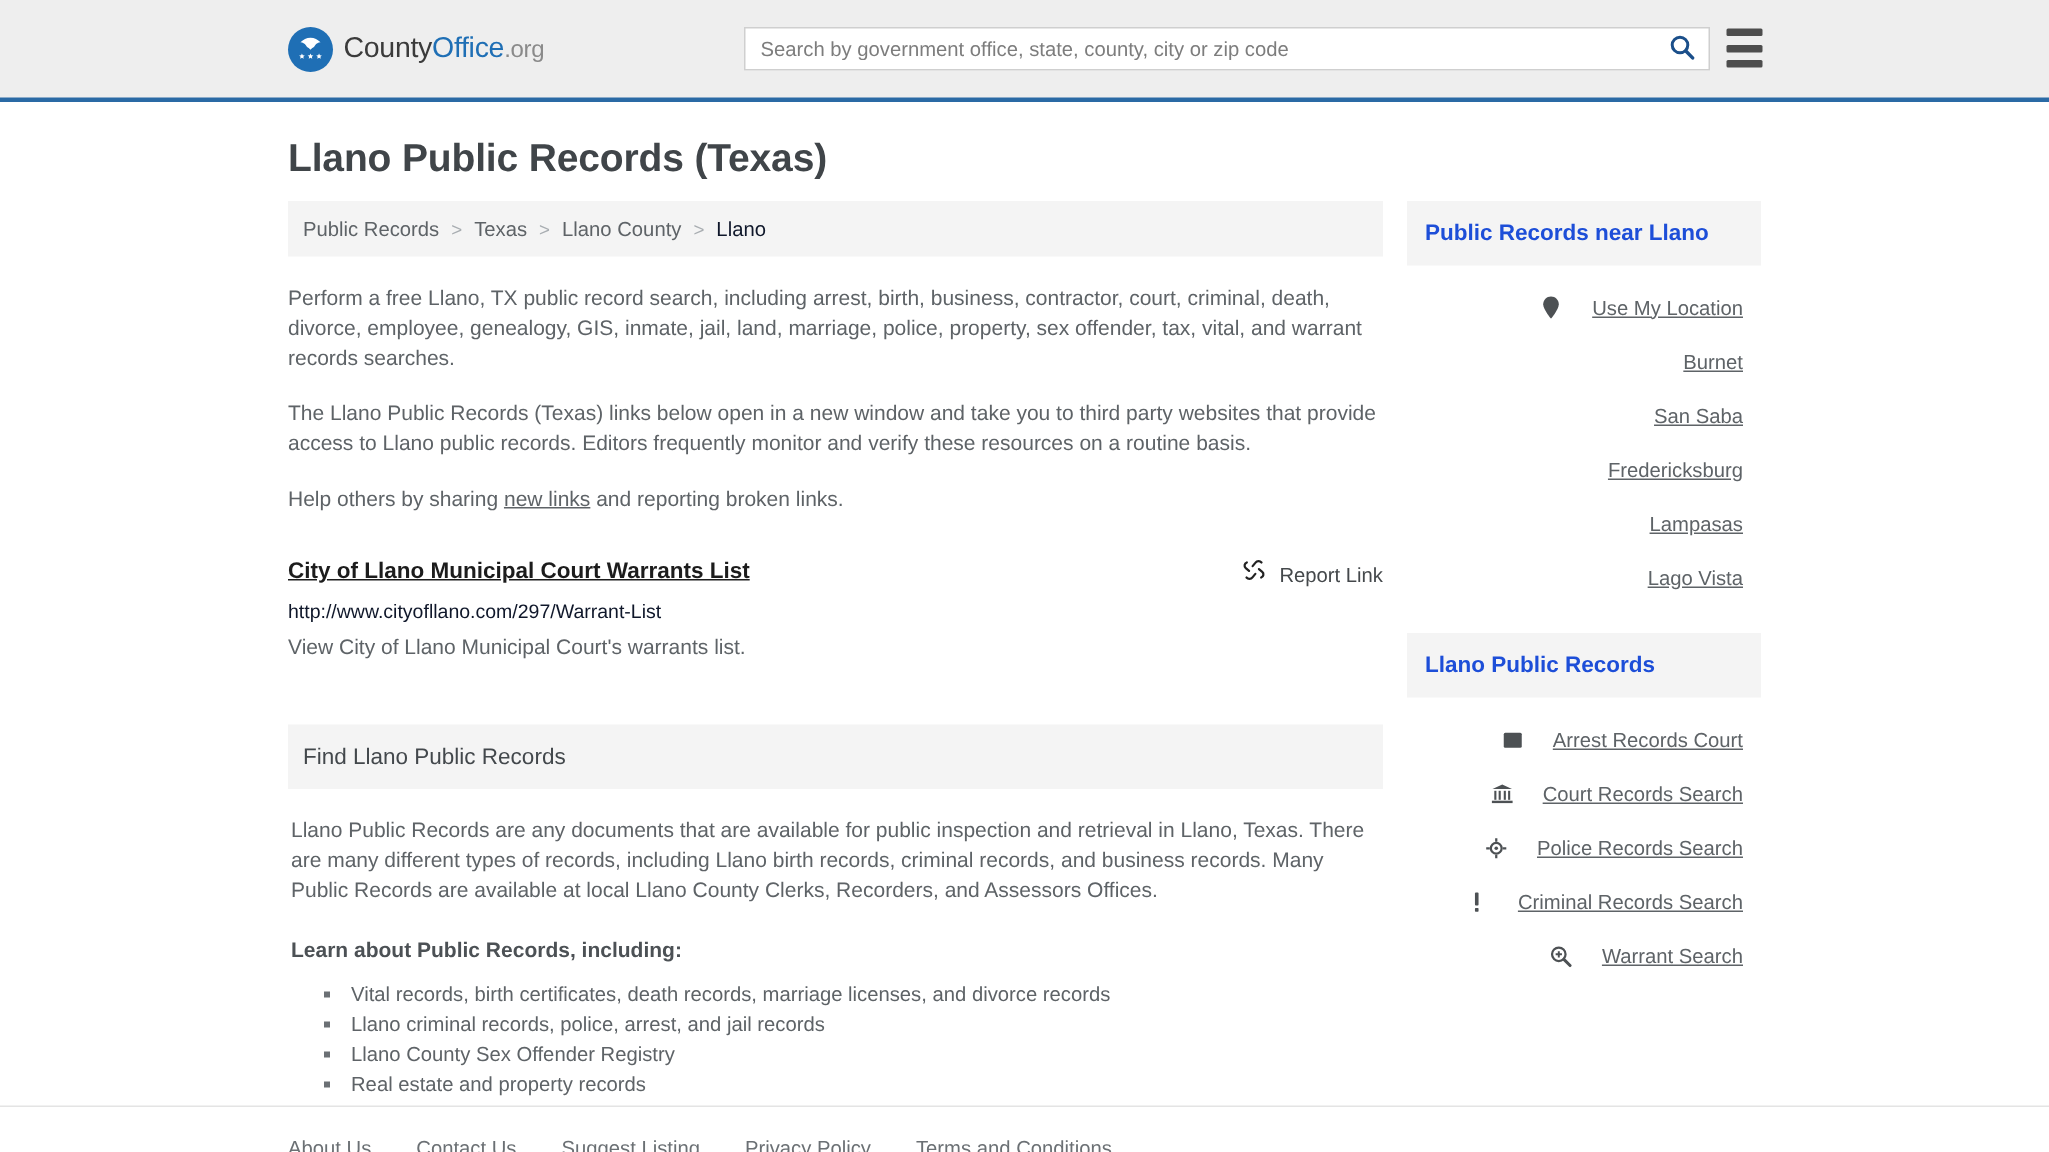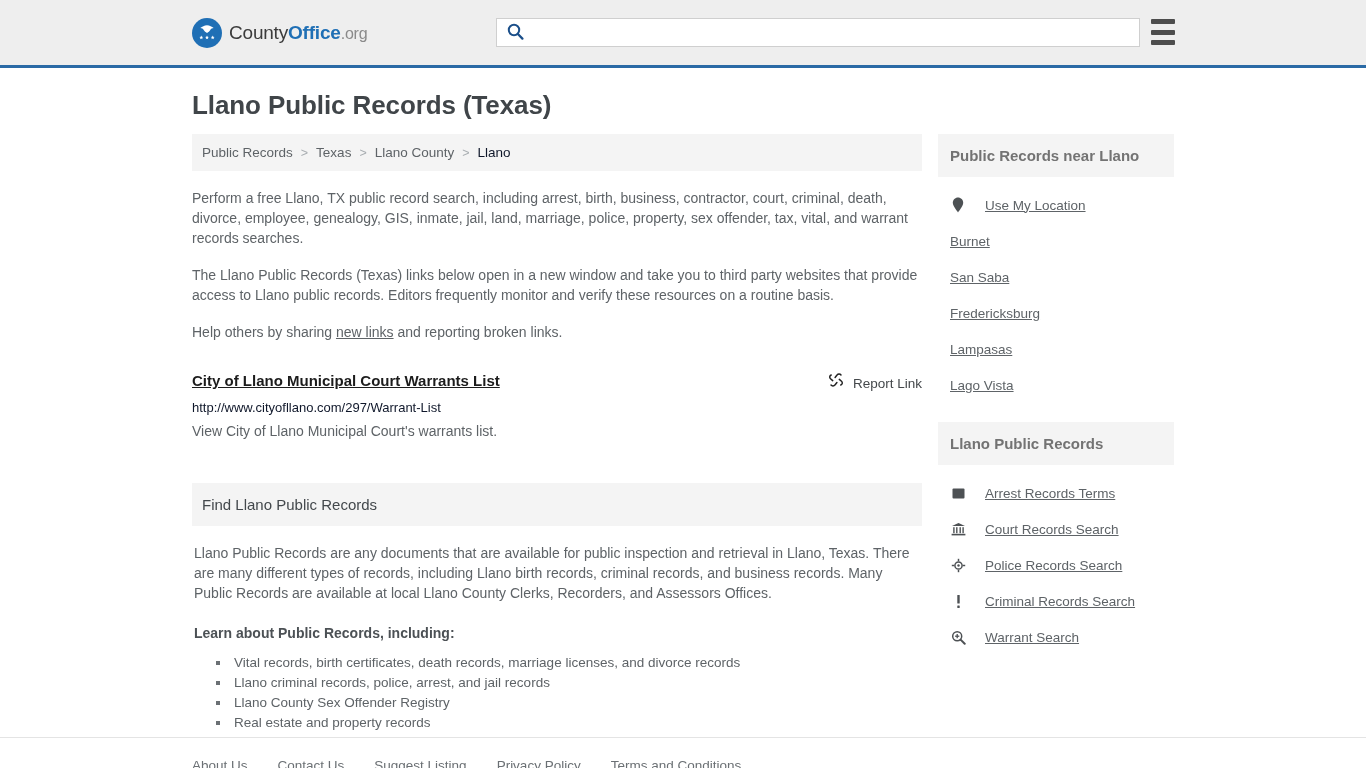--- a/index.html
+++ b/index.html
@@ -39,21 +39,21 @@
     align-items: center; justify-content: center;
     flex: none;
   }
   .logo-mark svg { display: block; }
   .logo-text {
     font-size: 19px;
     letter-spacing: -0.2px;
     color: #3b3b3b;
     white-space: nowrap;
   }
-  .logo-text .b { color: #1f6fb5; font-weight: bold; margin-top: 39px; }
+  .logo-text .b { color: #1f6fb5; font-weight: normal; margin-top: 39px; }
   .logo-text .g { color: #8a8a8a; font-size: 16px; }
 
   .search-wrap {
     position: absolute;
     left: 496px;
     top: 18px;
     width: 644px;
     height: 29px;
     background: #ffffff;
     border: 1px solid #cfcfcf;
@@ -224,28 +224,29 @@
     background: #6b7074;
   }
 
   
   .side-card { margin-bottom: 19px; }
   .side-head {
     background: #f4f4f4;
     padding: 13px 12px;
     font-size: 15px;
     font-weight: bold;
-    color: #737373;
+    color: #1d4ed8;
   }
   .side-list { padding: 10px 12px 0 12px; }
   .side-row {
     display: flex;
     align-items: center;
     gap: 19px;
     height: 36px;
+    justify-content: flex-end;
   }
   .side-row .ic {
     width: 16px;
     flex: none;
     display: flex;
     align-items: center;
     justify-content: center;
     color: #4d5154;
   }
   .side-row a {
@@ -288,20 +289,21 @@
         <path d="M12 11.1 L10.4 9.5 L13.6 9.5 Z" fill="#ffffff"></path>
         <path d="M6.3 13.6 l.55 1.25 1.35.12-1.02.9.3 1.33L6.3 16.5l-1.18.7.3-1.33-1.02-.9 1.35-.12z" fill="#ffffff"></path>
         <path d="M12 13.6 l.55 1.25 1.35.12-1.02.9.3 1.33L12 16.5l-1.18.7.3-1.33-1.02-.9 1.35-.12z" fill="#ffffff"></path>
         <path d="M17.7 13.6 l.55 1.25 1.35.12-1.02.9.3 1.33-1.18-.7-1.18.7.3-1.33-1.02-.9 1.35-.12z" fill="#ffffff"></path>
       </svg>
     </span>
     <span class="logo-text"><span>County</span><span class="b">Office</span><span class="g">.org</span></span>
   </a>
 
   <div class="search-wrap">
+    <input class="search-input" type="text" placeholder="Search by government office, state, county, city or zip code" style="">
     <button class="search-btn">
       <span>
         <svg width="17" height="17" viewBox="0 0 17 17" aria-hidden="true">
           <circle cx="7" cy="7" r="5.2" fill="none" stroke="#1b4f8a" stroke-width="2"></circle>
           <line x1="10.9" y1="11" x2="15.4" y2="15.6" stroke="#1b4f8a" stroke-width="2.3" stroke-linecap="round"></line>
         </svg>
       </span>
     </button>
   </div>
 
@@ -406,21 +408,21 @@
       <div class="side-card" style="margin-top:18px;">
         <div class="side-head">Llano Public Records</div>
         <div class="side-list">
 
           <div class="side-row">
             <span class="ic">
               <svg width="13" height="13" viewBox="0 0 13 13" aria-hidden="true">
                 <rect x="0.5" y="1.5" width="12" height="10" rx="1" fill="#4d5154"></rect>
               </svg>
             </span>
-            <a href="#">Arrest Records Terms</a>
+            <a href="#">Arrest Records Court</a>
           </div>
 
           <div class="side-row">
             <span class="ic">
               <svg width="15" height="15" viewBox="0 0 15 15" aria-hidden="true">
                 <path d="M7.5 1 L14 4 H1 Z" fill="#4d5154"></path>
                 <rect x="2.2" y="5.2" width="1.4" height="6" fill="#4d5154"></rect>
                 <rect x="5.1" y="5.2" width="1.4" height="6" fill="#4d5154"></rect>
                 <rect x="8.5" y="5.2" width="1.4" height="6" fill="#4d5154"></rect>
                 <rect x="11.4" y="5.2" width="1.4" height="6" fill="#4d5154"></rect>

